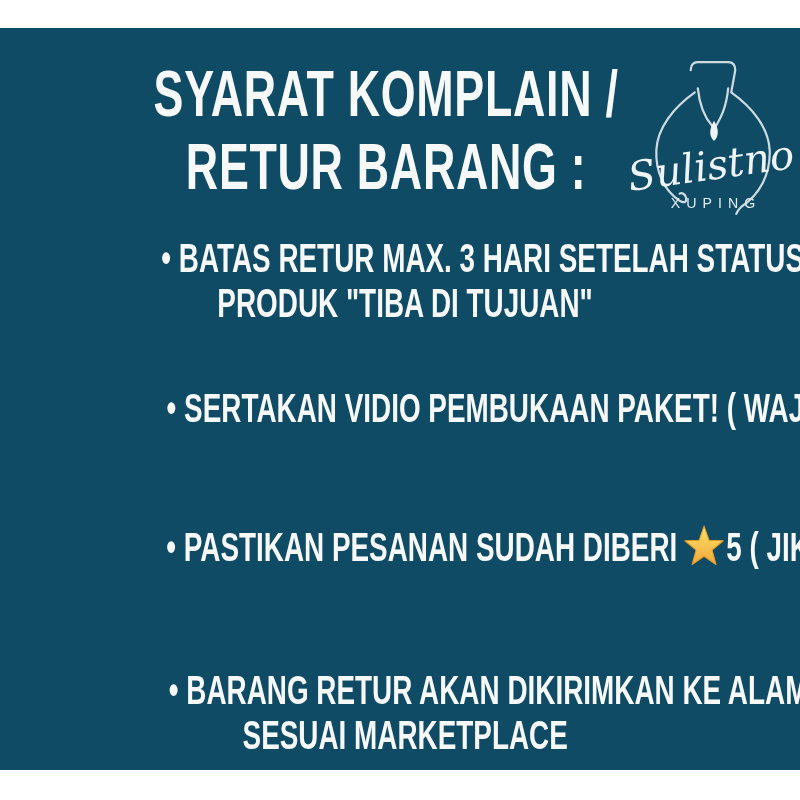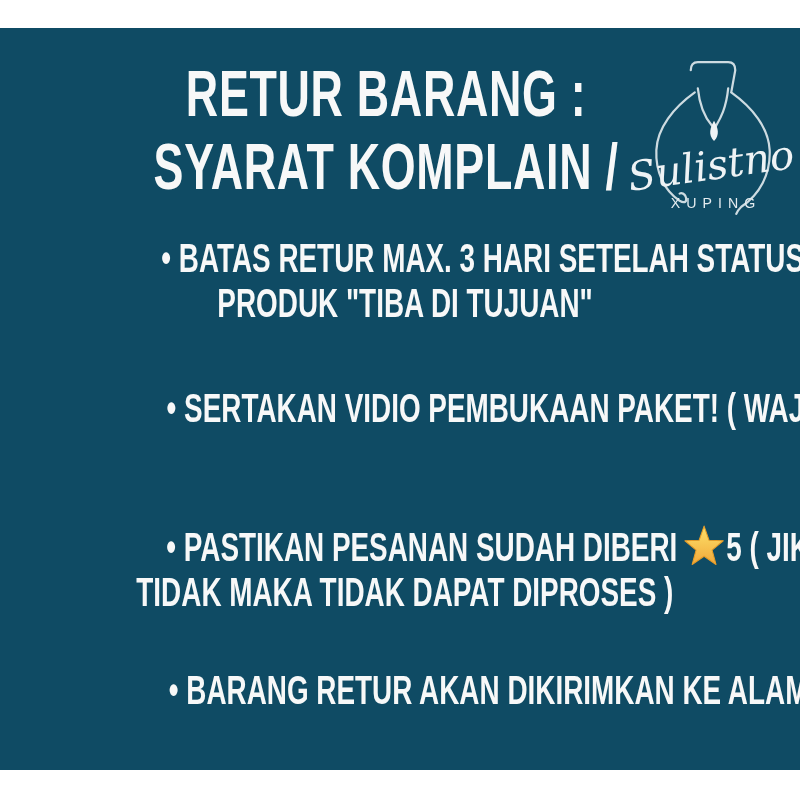--- a/index.html
+++ b/index.html
@@ -90,24 +90,24 @@
   }
 </style>
 </head>
 <body>
 
 <div class="canvas">
   <div class="panel">
 
     <div class="title">
       <div class="t-line">
-        <span class="cond">RETUR BARANG :</span>
+        <span class="cond">SYARAT KOMPLAIN /</span>
       </div>
       <div class="t-line">
-        <span class="cond">SYARAT KOMPLAIN /</span>
+        <span class="cond">RETUR BARANG :</span>
       </div>
     </div>
 
     <div class="logo">
       <svg viewBox="0 0 160 170">
 
         <path class="logo-line" d="M59 16 Q59 8 66 8 L96 8 Q103 8 103 16 L99 38 C120 53 136 73 137 95 C138 119 127 139 109 151 C107 153 105 155 104 158"></path>
         <path class="logo-line" d="M63 38 C42 53 26 73 25 95 C24 117 33 135 48 145 C53 148 56 146 54 141 C53 138 50 137 48 138"></path>
 
         <path class="logo-line" d="M66 34 C68 54 74 64 80 71 M96 34 C94 54 88 64 84 71"></path>
@@ -142,25 +142,25 @@
             <defs>
               <linearGradient id="goldGrad" x1="0" y1="0" x2="0" y2="1">
                 <stop offset="0" stop-color="#fde26a"></stop>
                 <stop offset="1" stop-color="#f2a93b"></stop>
               </linearGradient>
             </defs>
             <path d="M20 1 L24.7 13.8 38.2 14.3 27.6 22.7 31.3 35.7 20 28.2 8.7 35.7 12.4 22.7 1.8 14.3 15.3 13.8 Z" fill="url(#goldGrad)" stroke="#e69c28" stroke-width="1" stroke-linejoin="round"></path>
           </svg><span>5 ( JIKA</span>
         </span>
       </div>
-      <div class="b-line">
-        <span class="cond">TIDAK MAKA TIDAK DAPAT DIPROSES )</span>
-      </div>
     </div>
 
     <div class="bullet" style="top:640px">
       <div class="b-line">
         <span class="cond">• BARANG RETUR AKAN DIKIRIMKAN KE ALAMAT</span>
+      </div>
+      <div class="b-line">
+        <span class="cond">SESUAI MARKETPLACE</span>
       </div>
     </div>
 
   </div>
 </div>
 
 </body></html>

